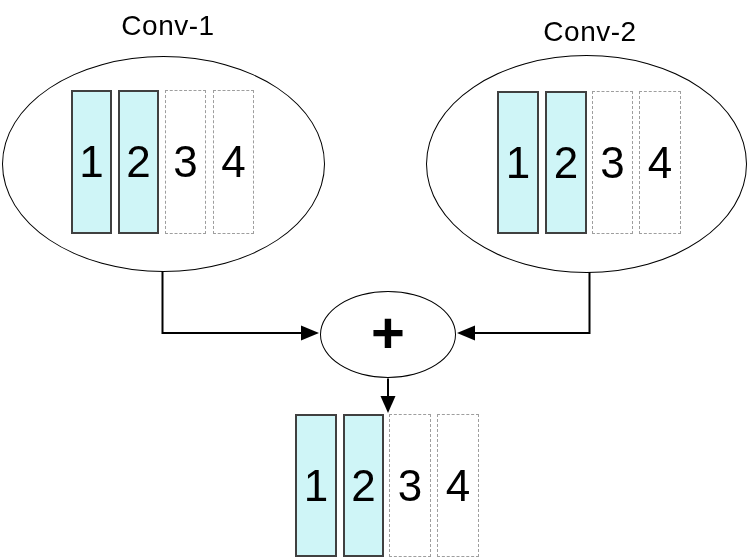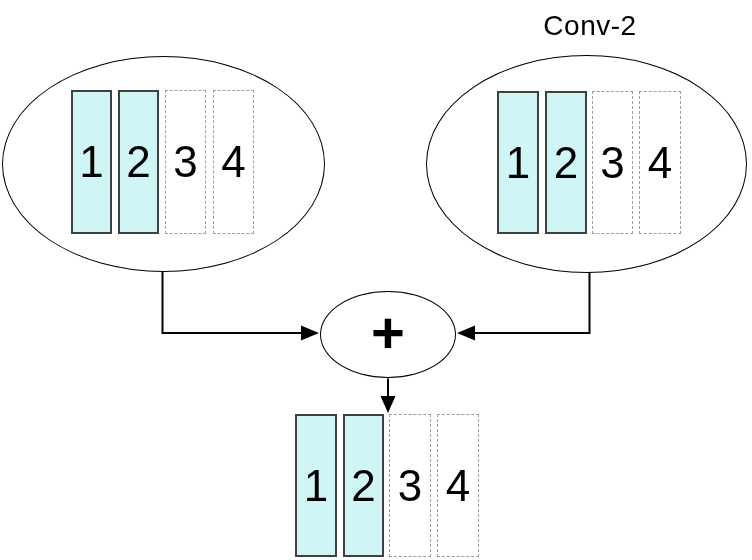--- a/index.html
+++ b/index.html
@@ -76,21 +76,22 @@
     color: #000000;
     padding-bottom: 4px;
     box-sizing: border-box;
   }
 </style>
 </head>
 <body>
 
 <div class="canvas">
 
-  <div class="group-title" style="left:510px; top:10px;text-align:center;">Conv-2</div>
+  <div class="group-title" style="left:88px; top:10px;">Conv-1</div>
+  <div class="group-title" style="left:510px; top:16px;text-align:center;">Conv-2</div>
 
   <div class="ellipse" style="left:2px; top:56px; width:323px; height:216px;"></div>
   <div class="bar active" style="left:71px; top:90px; width:41px; height:144px;">
     <span>1</span>
   </div>
   <div class="bar active" style="left:118px; top:90px; width:41px; height:144px;">
     <span>2</span>
   </div>
   <div class="bar pruned" style="left:165px; top:90px; width:41px; height:144px;">
     <span>3</span>

